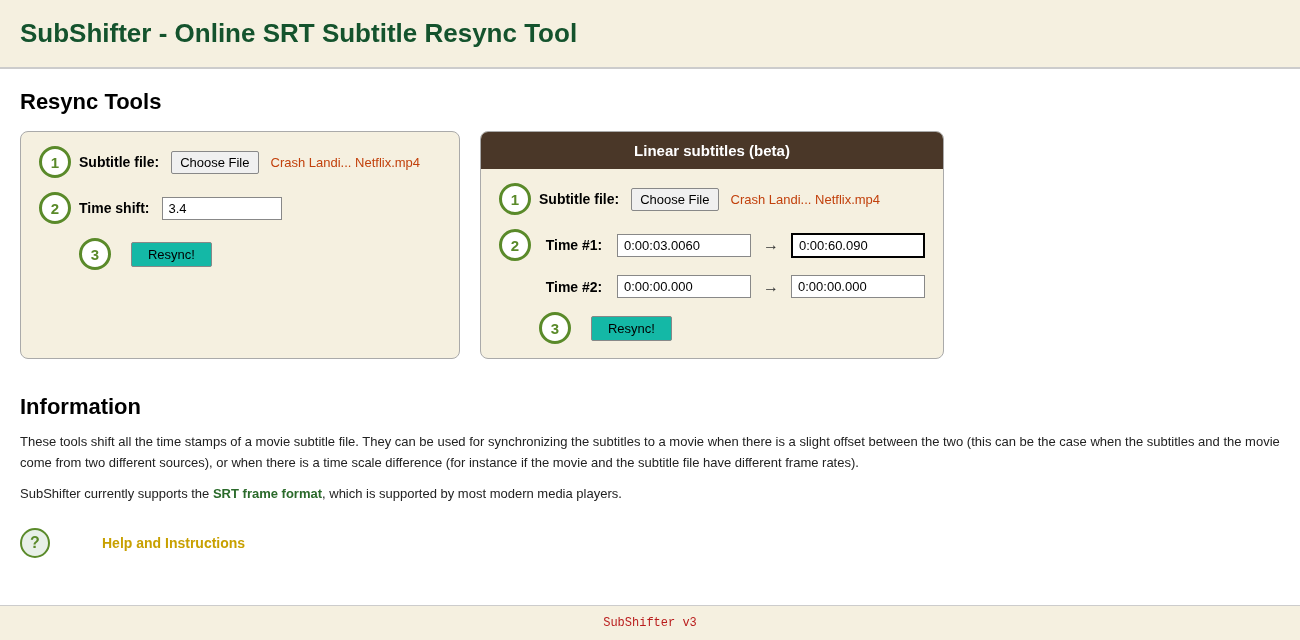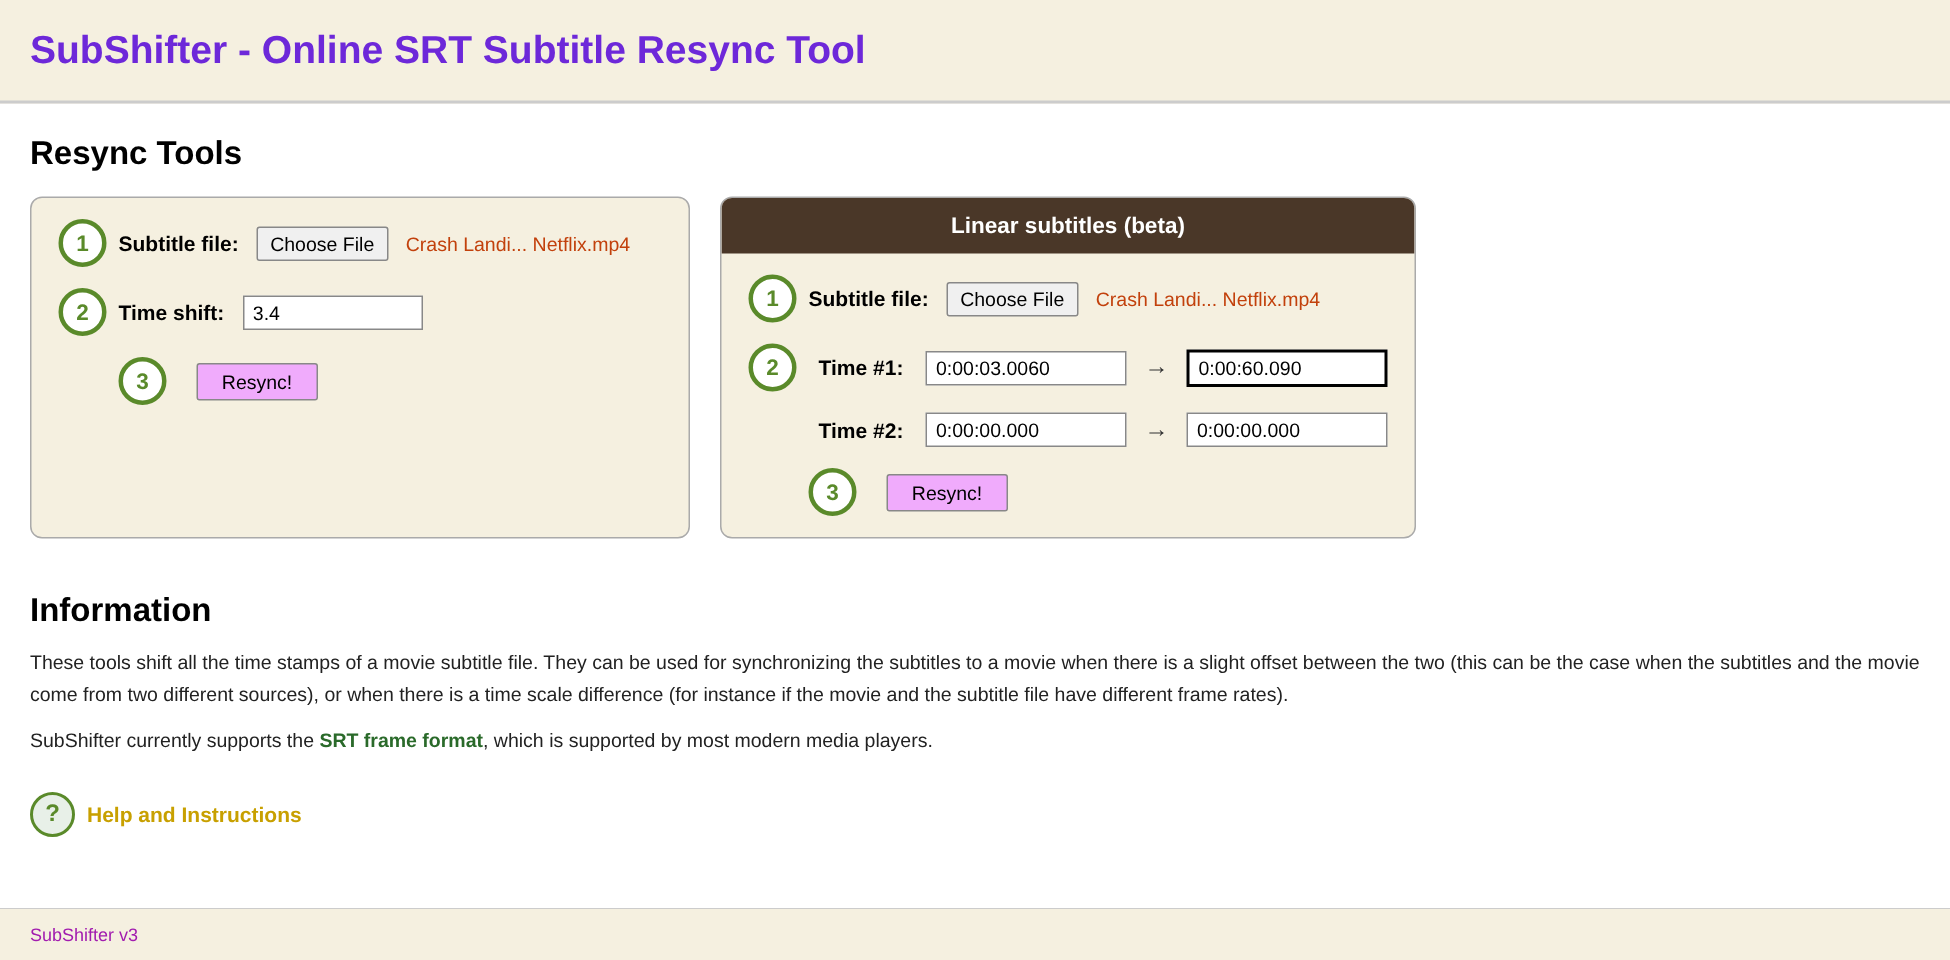--- a/index.html
+++ b/index.html
@@ -12,21 +12,21 @@
 
     
     .header {
       background: #f5f0e0;
       border-bottom: 2px solid #ccc;
       padding: 18px 20px;
     }
     .header h1 {
       font-size: 26px;
       font-weight: bold;
-      color: #6d28d9;
+      color: #14532d;
     }
 
     
     .main-content {
       padding: 20px 20px;
     }
 
     
     .section-title {
       font-size: 22px;
@@ -118,21 +118,21 @@
       border: 1px solid #888;
       padding: 3px 6px;
       font-size: 13px;
       width: 120px;
       background: #fff;
     }
 
     
     .resync-btn {
       border: 1px solid #888;
-      background: #f0abfc;
+      background: #14b8a6;
       padding: 4px 16px;
       font-size: 13px;
       cursor: pointer;
       border-radius: 2px;
     }
 
     
     .arrow {
       font-size: 16px;
       color: #333;
@@ -199,33 +199,36 @@
       color: #5a8a2a;
       font-weight: bold;
       font-size: 16px;
       flex-shrink: 0;
     }
     .help-link {
       color: #c8a000;
       font-weight: bold;
       text-decoration: none;
       font-size: 14px;
+      margin-left: 44px;
     }
 
     
     .footer-line {
       border-top: 1px solid #ccc;
       padding: 10px 20px;
       background: #f5f0e0;
+      text-align: center;
       font-size: 12px;
-      color: #a21caf;
+      color: #b91c1c;
       position: fixed;
       bottom: 0;
       left: 0;
       right: 0;
+      font-family: Liberation Mono, monospace;
     }
 
     
     .resync-row {
       display: flex;
       align-items: center;
       padding-left: 40px;
     }
   </style>
 </head>

